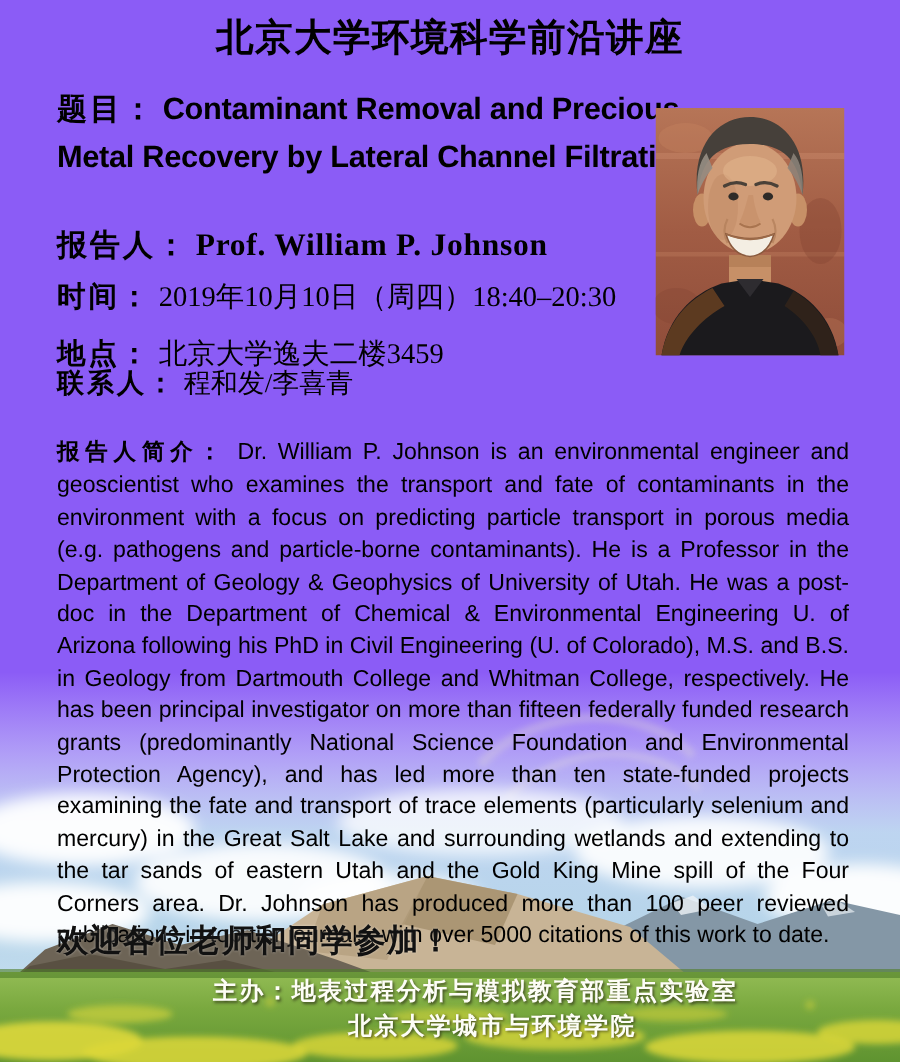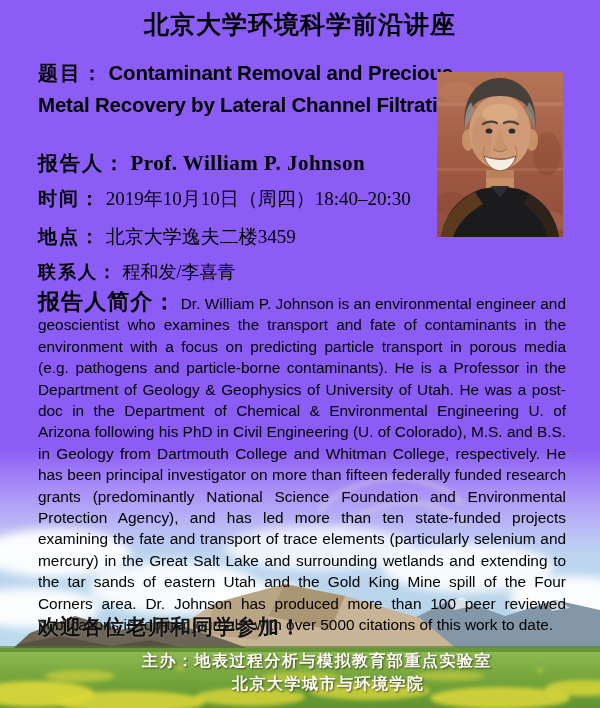--- a/index.html
+++ b/index.html
@@ -26,29 +26,29 @@
     font-family:"Liberation Serif","DejaVu Serif",serif;
     font-size:21px;font-weight:bold;letter-spacing:0.5px;
   }
   .info{
     position:absolute;left:38px;white-space:nowrap;
     font-family:"Liberation Serif","DejaVu Serif",serif;font-size:19px;line-height:25px;
   }
   .info .cn-label{font-size:19px;}
   .time-line{top:186px;text-align:right;}
   .location-line{top:224px;text-align:right;}
-  .contact-line{top:260px;font-size:18px;}
+  .contact-line{top:243px;font-size:18px;}
   .contact-line .cn-label{font-size:18px;}
   .bio{
     position:absolute;left:38px;top:291px;width:528px;margin:0;
     font-size:15.4px;line-height:21.4px;text-align:justify;
   }
   .bio-label{
     font-family:"Liberation Serif","DejaVu Serif",serif;
-    font-size:22px;font-weight:bold;letter-spacing:1px;
+    font-size:15px;font-weight:bold;letter-spacing:1px;
   }
   .welcome{
     position:absolute;left:38px;top:613px;
     font-family:"Liberation Serif","DejaVu Serif",serif;
     font-size:21px;font-weight:bold;letter-spacing:1px;color:#111;
     text-shadow:0 0 2px rgba(255,255,255,0.4);
   }
   .org{
     position:absolute;color:#fdfdf6;
     font-family:"Liberation Serif","DejaVu Serif",serif;

